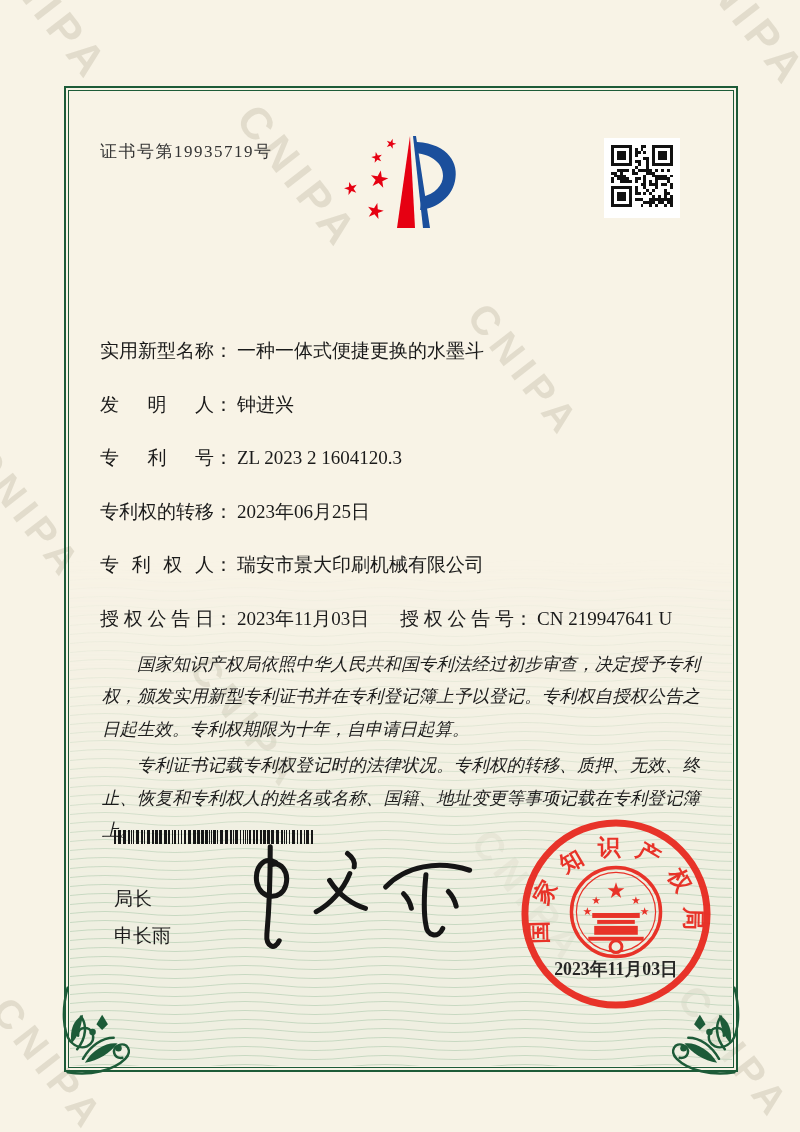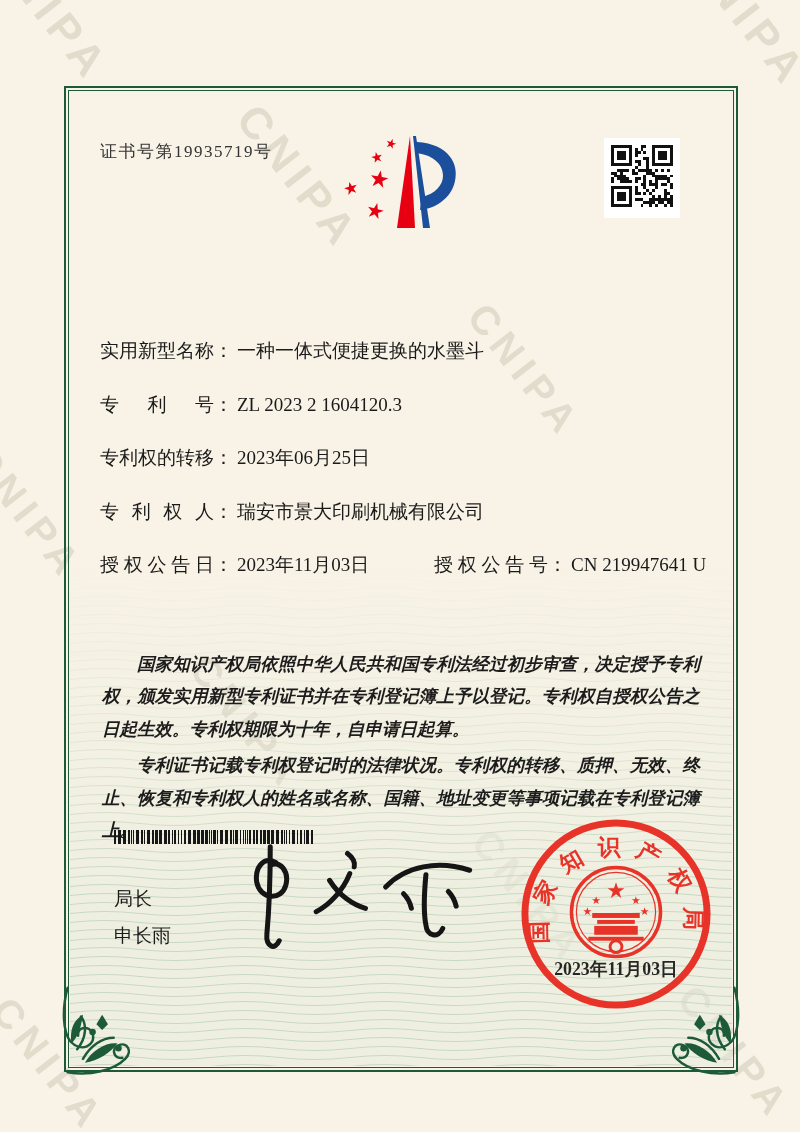--- a/index.html
+++ b/index.html
@@ -41,31 +41,30 @@
   .cert-no{position:absolute; left:34px; top:52px; font-size:17px; letter-spacing:1.5px; color:#333;}
   .logo{position:absolute; left:50%; top:44px; transform:translateX(-50%);}
   .qr-box{position:absolute; right:56px; top:50px; background:#fff; padding:7px;}
   .title{
     position:absolute; top:150px; left:0; width:100%; text-align:center;
     font-size:41px; font-weight:bold; letter-spacing:5px; color:#0d0d0d; margin:0;
   }
   .fields{position:absolute; left:34px; right:30px; top:250px; font-size:19px; color:#1a1a1a;}
   .frow{margin-bottom:27.5px; white-space:nowrap;}
   .fgroup{display:inline-block;}
-  .fgroup + .fgroup{margin-left:60px;}
+  .fgroup + .fgroup{margin-left:26px;}
   .flabel{
     display:inline-block; width:114px; text-align:justify; text-align-last:justify;
     vertical-align:bottom;
   }
   .fcolon{margin-right:4px;}
   .paras{
     position:absolute; left:36px; right:36px; top:560px;
     font-size:17.5px; line-height:1.85; text-align:justify; color:#1c1c1c;
     font-style:italic;
-    font-weight:bold;
   }
   .paras p{margin:0 0 4px 0; text-indent:2em;}
   .barcode{
     position:absolute; left:48px; top:742px; width:206px; height:14px;
     display:flex; align-items:stretch;
   }
   .barcode i{display:block; background:#171717;}
   .barcode i.sp{background:transparent;}
   .sig-labels{
     position:absolute; left:48px; top:792px;
@@ -298,20 +297,23 @@
             <rect x="2" y="16" width="3" height="3" fill="#111"></rect>
           </svg>
       </div>
 
 
       <div class="fields">
         <div class="frow">
           <span class="flabel">实用新型名称</span><span class="fcolon">：</span><span class="fvalue">一种一体式便捷更换的水墨斗</span>
         </div>
         <div class="frow">
+          <span class="flabel">发明人</span><span class="fcolon">：</span><span class="fvalue">钟进兴</span>
+        </div>
+        <div class="frow">
           <span class="flabel">专利号</span><span class="fcolon">：</span><span class="fvalue">ZL 2023 2 1604120.3</span>
         </div>
         <div class="frow">
           <span class="flabel">专利权的转移</span><span class="fcolon">：</span><span class="fvalue">2023年06月25日</span>
         </div>
         <div class="frow">
           <span class="flabel">专利权人</span><span class="fcolon">：</span><span class="fvalue">瑞安市景大印刷机械有限公司</span>
         </div>
         <div class="frow">
           <span class="fgroup">

